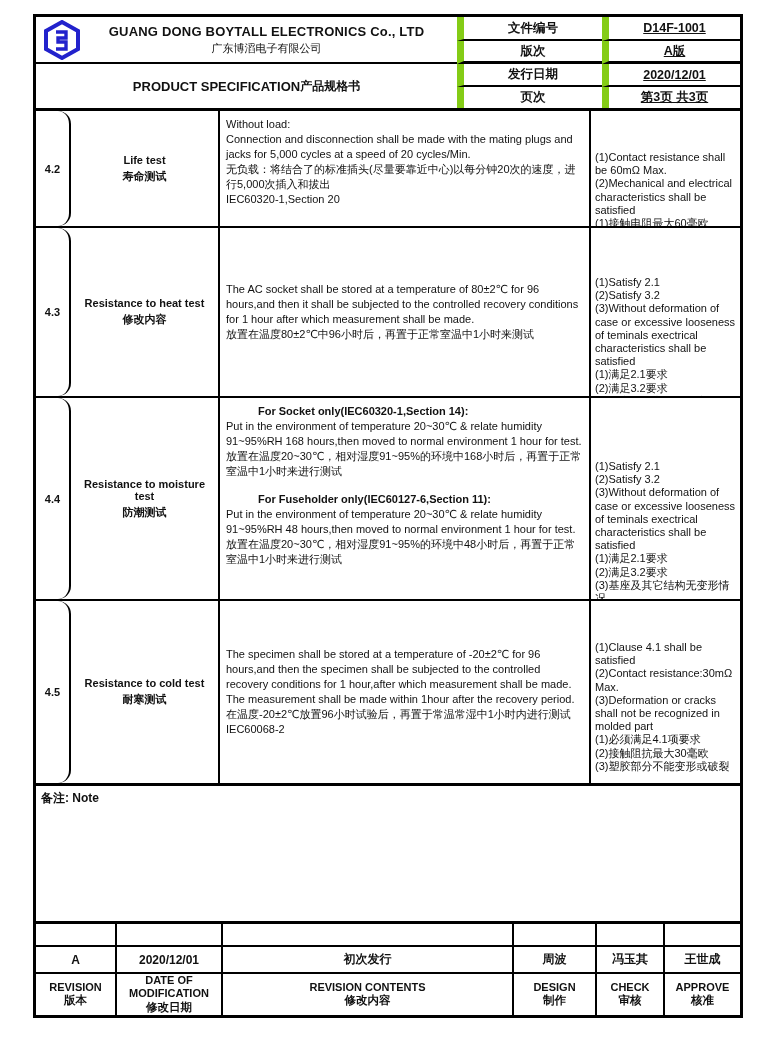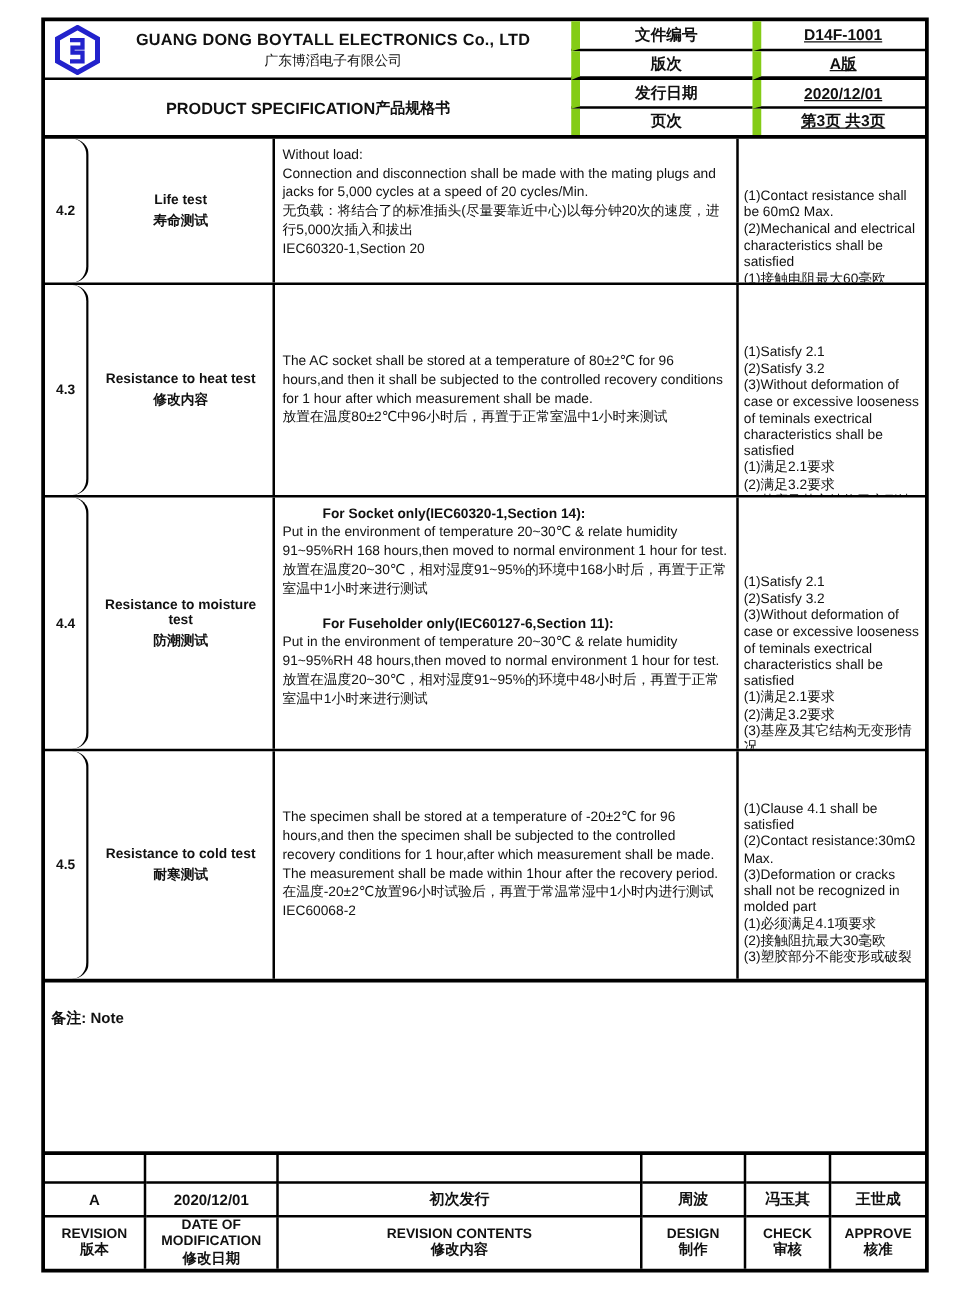--- a/index.html
+++ b/index.html
@@ -46,21 +46,21 @@
   .tproc.center { justify-content:center; }
   .treq { font-size:11px; line-height:1.2; padding:4px 4px; white-space:pre-line; }
   .row42 { height:117px; } .row43 { height:170px; } .row44 { height:203px; } .row45 { height:185px; }
   .req44 { padding-top:26px; }
   .req43 { padding-top:12px; }
   .blk-title { font-weight:bold;padding-left:32px; }
   .blk { white-space:pre-line; }
   .blk + .blk-title { margin-top:13px; }
 
   
-  .note { height:138px; border-bottom:3px solid #000; padding:19px 5px; }
+  .note { height:138px; border-bottom:3px solid #000; padding:2px 5px; }
   .note-label { font-size:12px; font-weight:bold; }
 
   
   .rev { flex:1; display:grid; grid-template-columns:81px 106px 1fr 83px 68px 75px; grid-template-rows:23px 27px 1fr; }
   .rev .rcell { border-right:2px solid #000; border-bottom:2px solid #000; display:flex; flex-direction:column; align-items:center; justify-content:center; text-align:center; }
   .rev .rcell.lastcol { border-right:none; }
   .rev .rcell.lastrow { border-bottom:none; }
   .rdata { font-size:12px; font-weight:bold; }
   .rhead-en { font-size:11px; font-weight:bold; line-height:1.15; }
   .rhead-cn { font-size:11.5px; font-weight:bold; line-height:1.2; margin-top:1px; }

